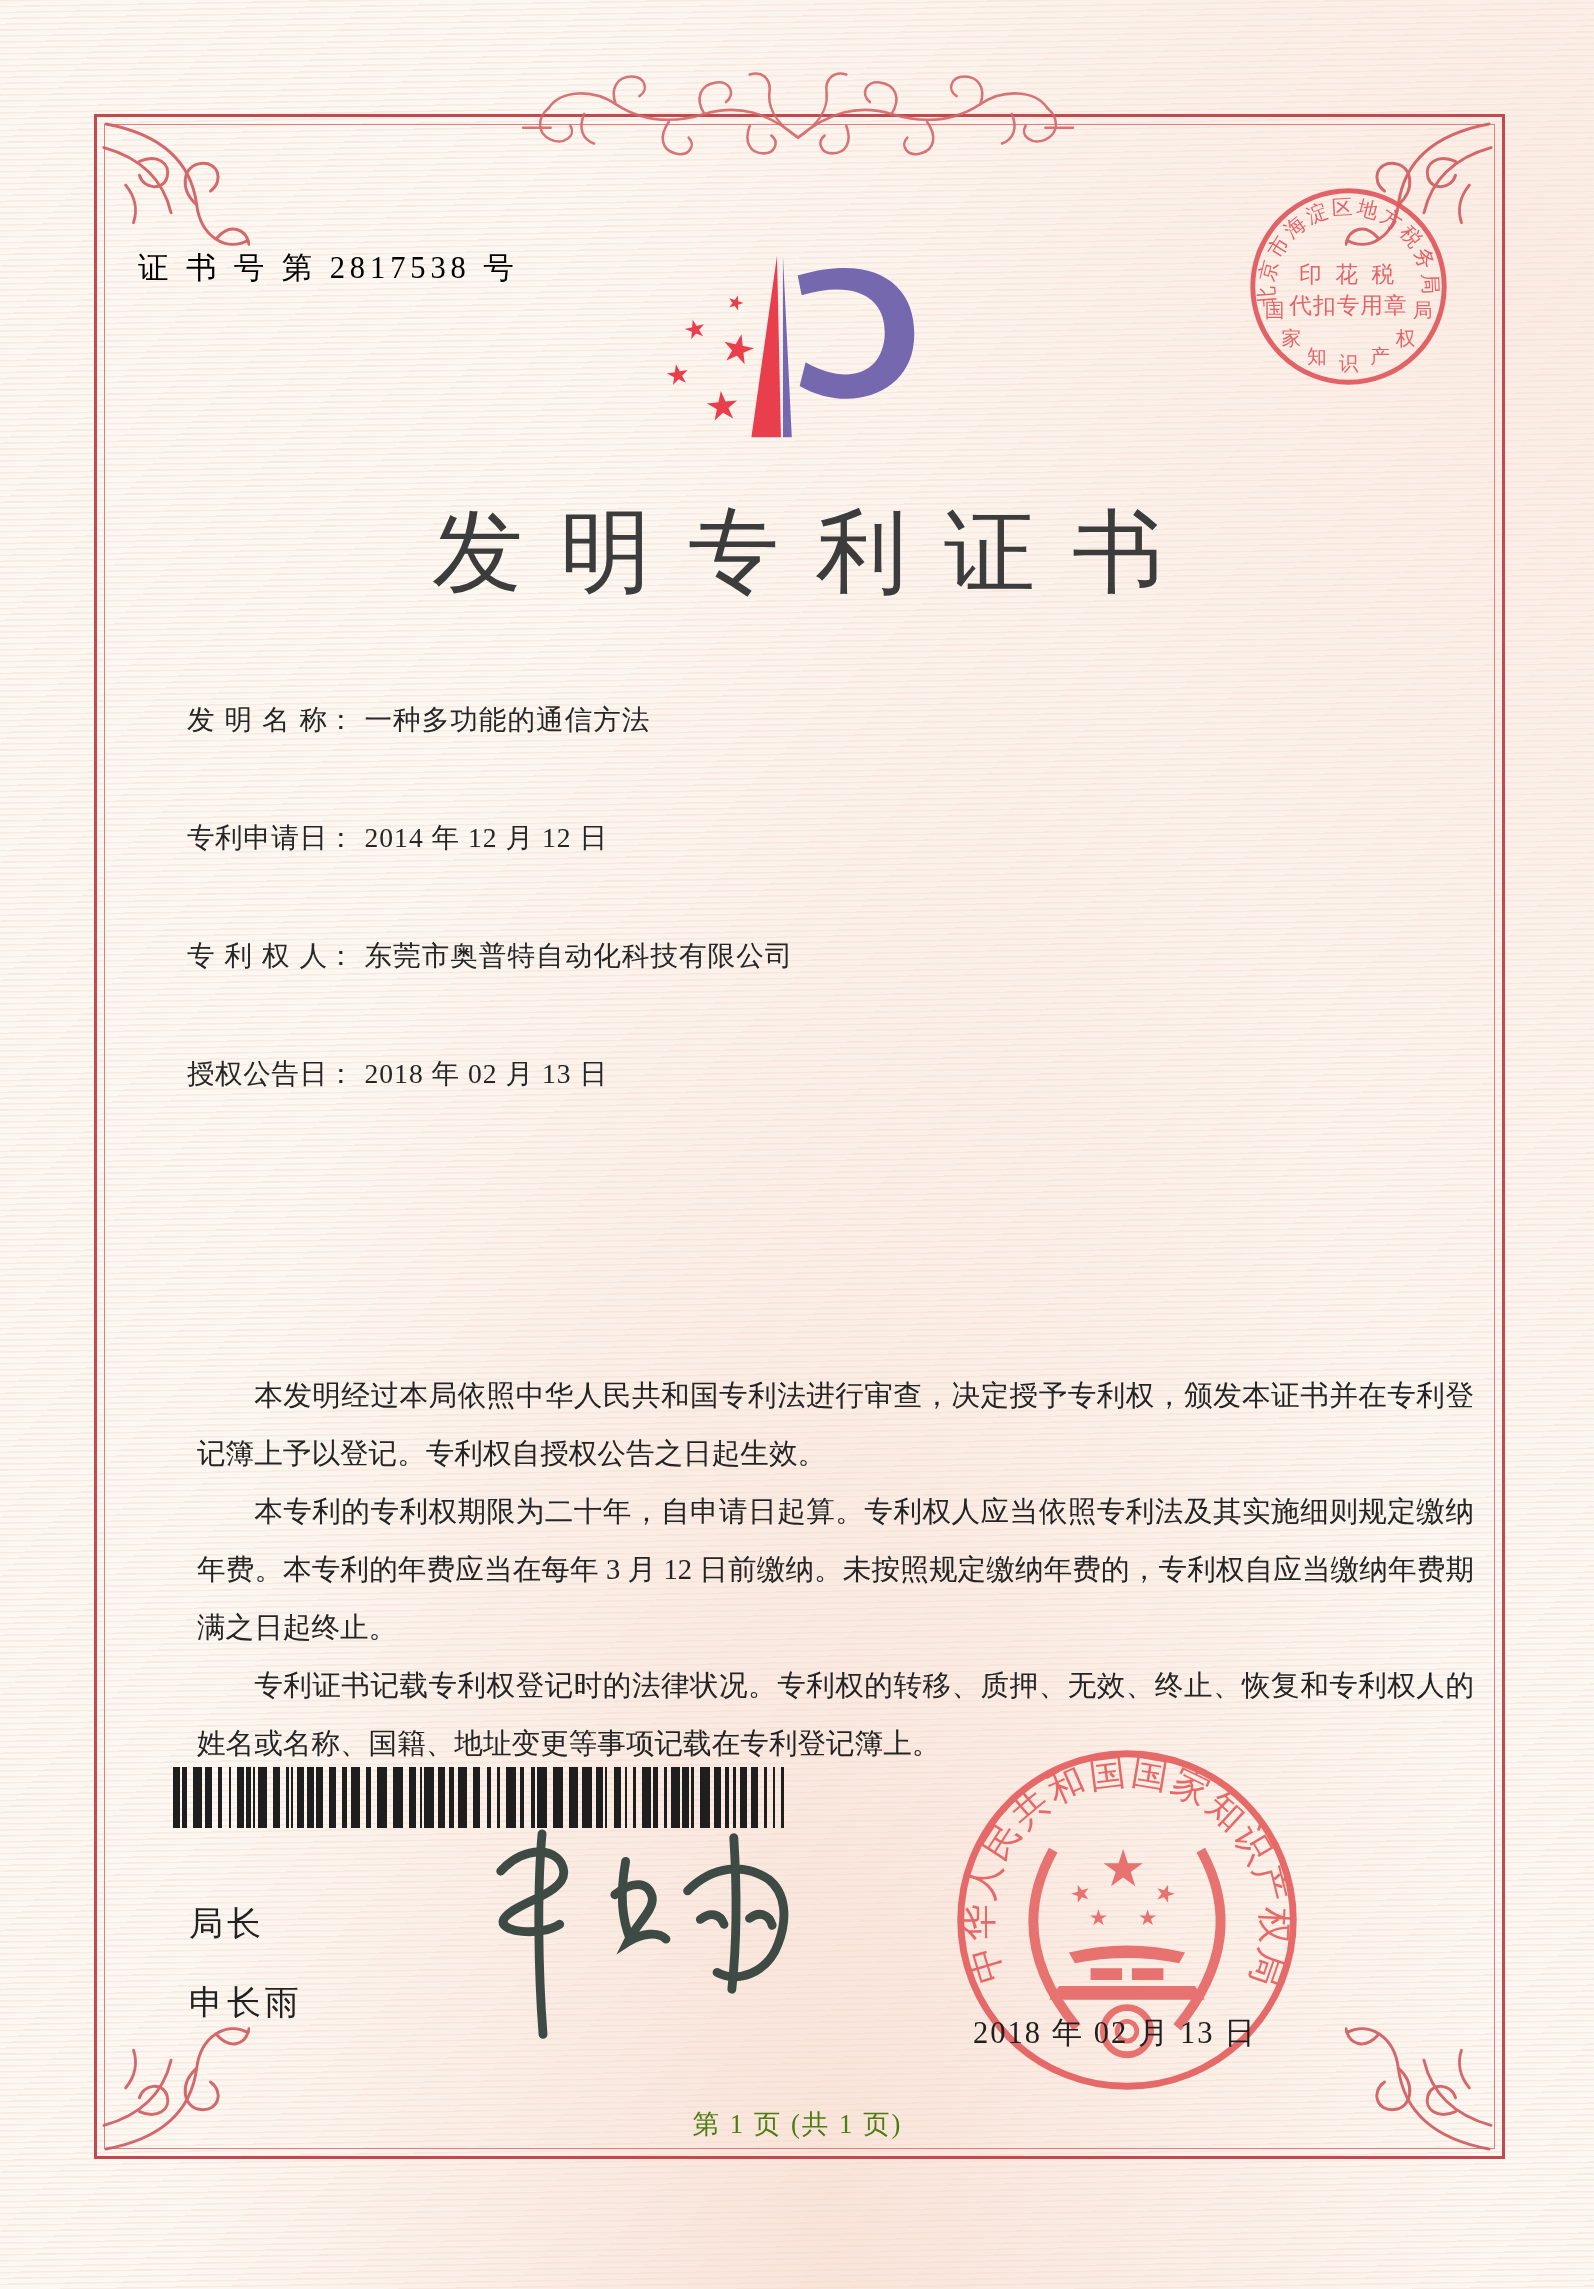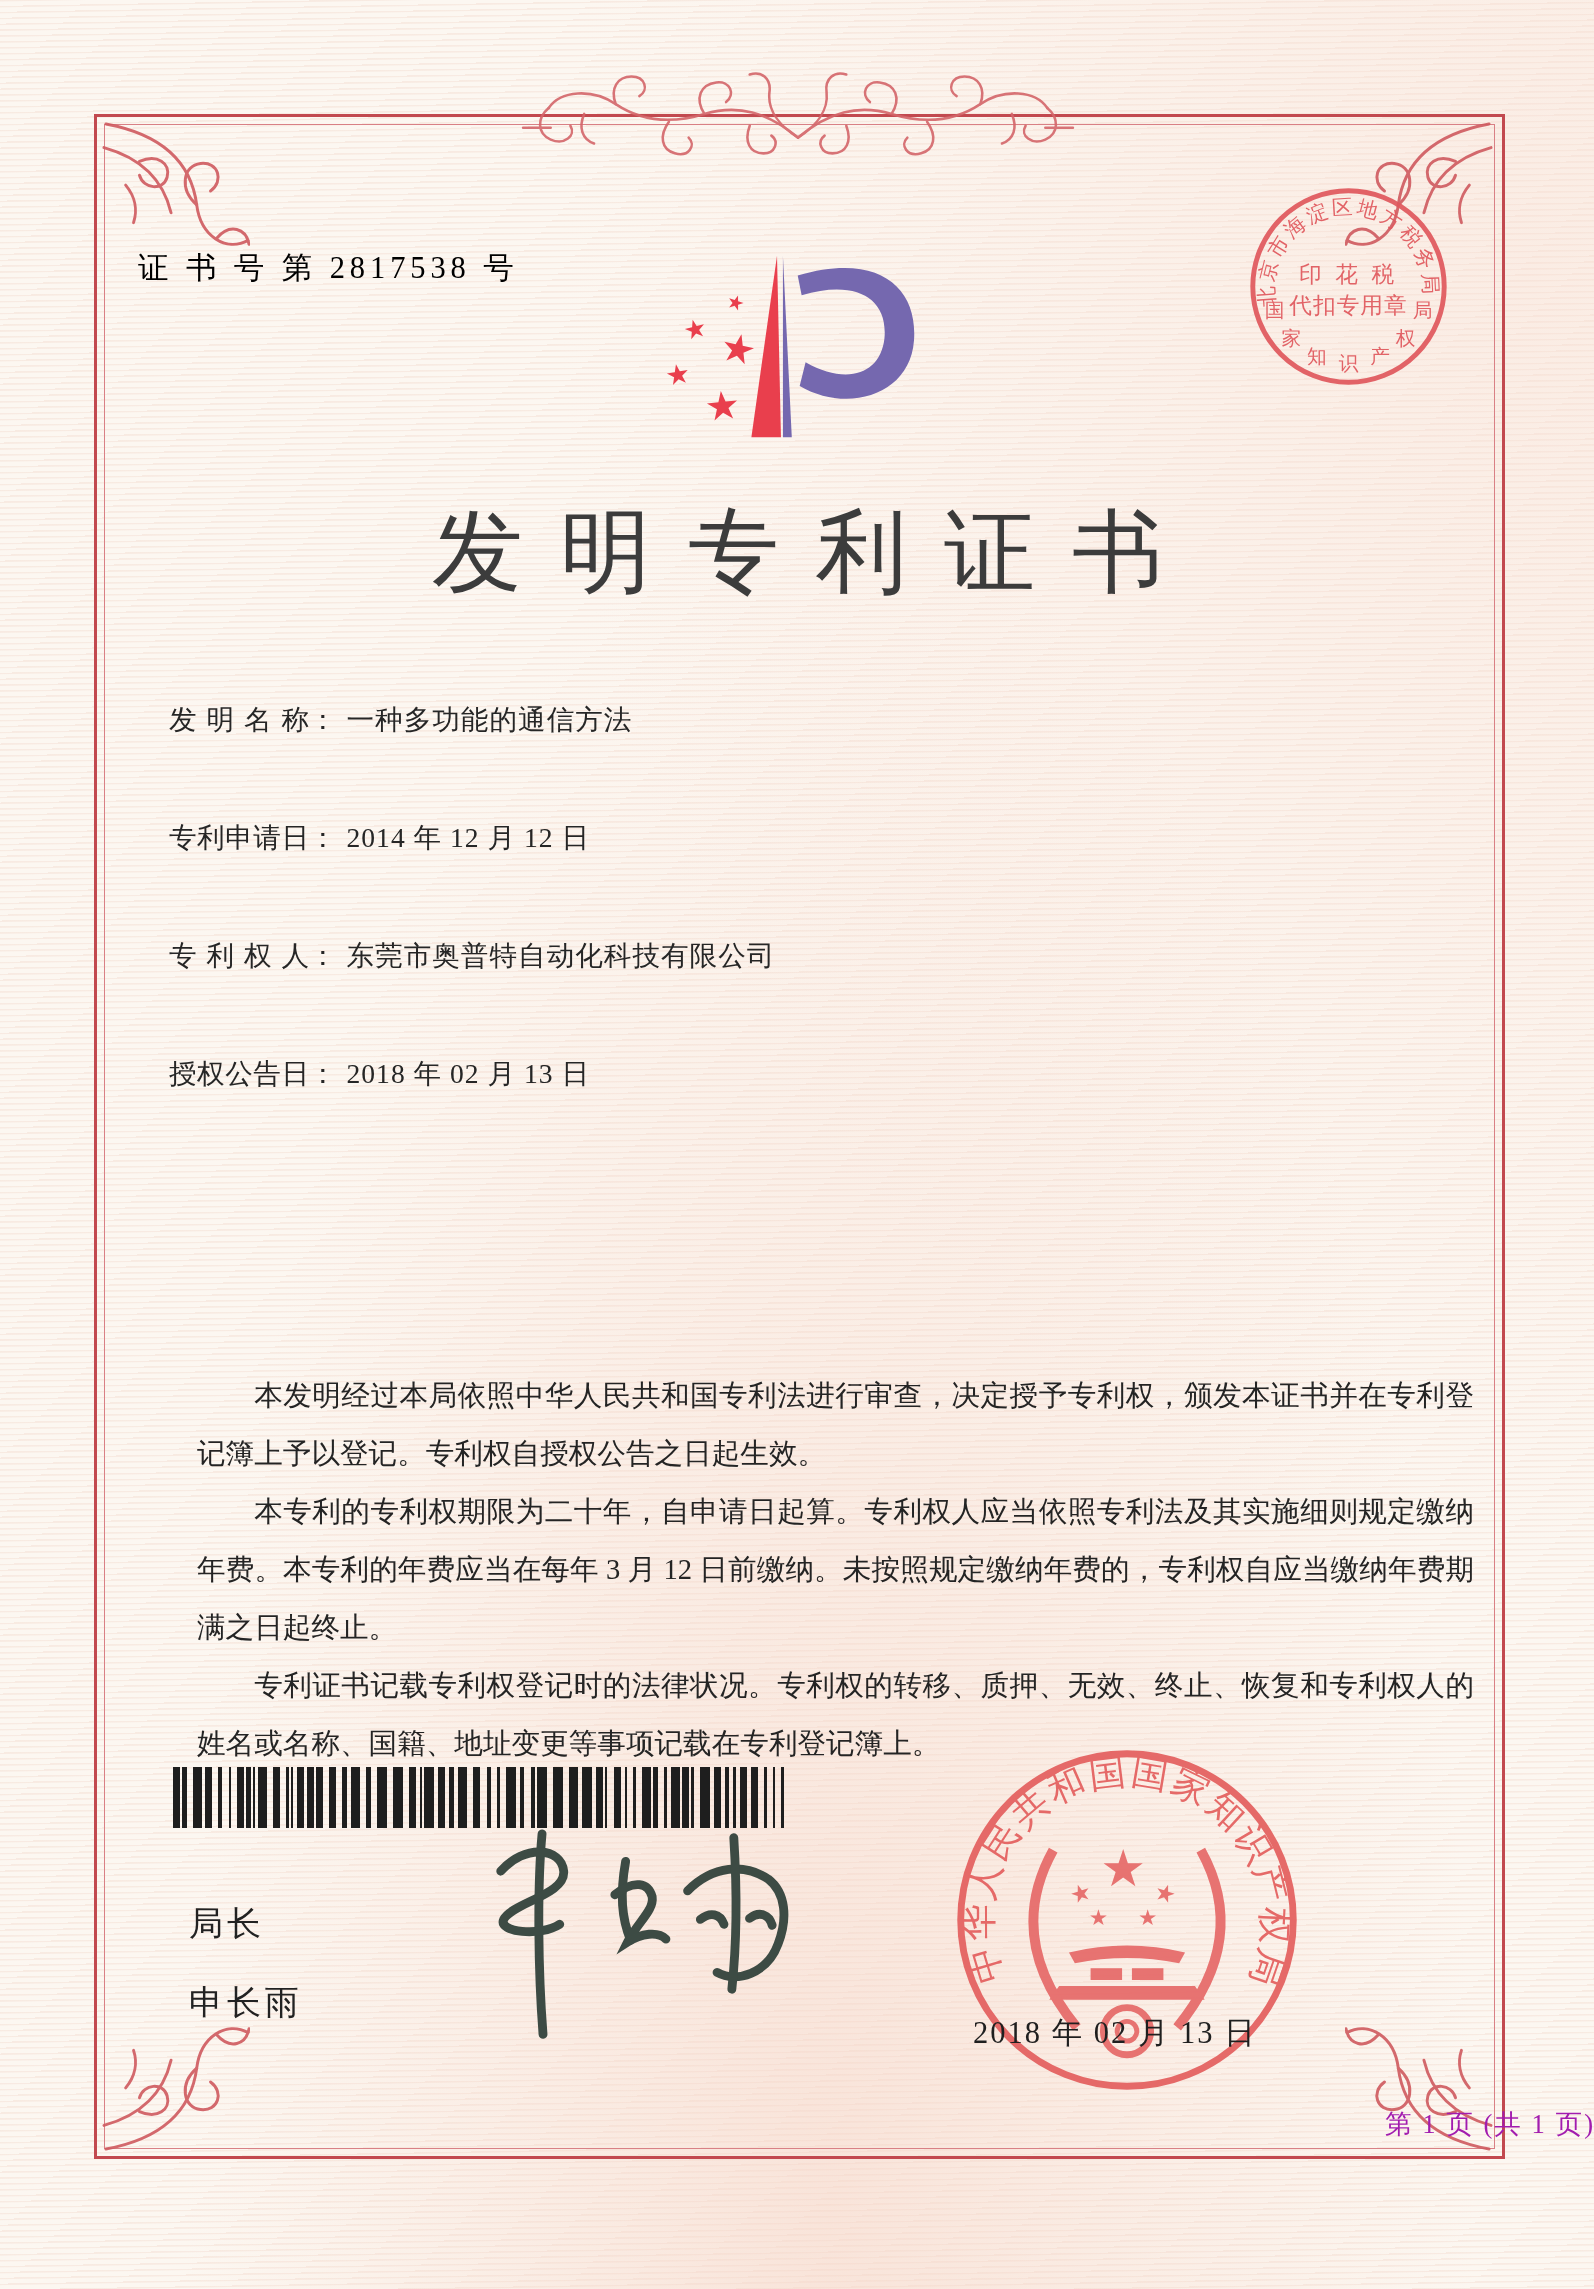--- a/index.html
+++ b/index.html
@@ -44,21 +44,21 @@
   }
   .logo { position:absolute; left:642px; top:236px; width:339px; height:217px; }
   .tax-stamp { position:absolute; left:1237px; top:175px; width:223px; height:223px; opacity:.92; }
 
   .doc-title {
     position:absolute; left:0; top:491px; width:100%;
     text-align:center; font-size:91px; color:#3c3c3c;
     letter-spacing:37px; text-indent:37px; font-weight:500;
   }
 
-  .fields { position:absolute; left:169px; top:701px; width:1221px; }
+  .fields { position:absolute; left:187px; top:701px; width:1221px; }
   .field-row { height:118px; font-size:27.6px; color:#262626; }
   .field-label {
     display:inline-block; width:140px; text-align:justify; text-align-last:justify;
     vertical-align:top;
   }
   .field-colon { display:inline-block; }
   .field-value { display:inline-block; margin-left:9.9px; letter-spacing:1px; }
 
   .body-text {
     position:absolute; left:169px; top:1367px; width:1277px;
@@ -76,22 +76,22 @@
 
   .signer { position:absolute; left:189px; top:1901px; font-size:34px; color:#222; letter-spacing:3.9px; }
   .signer .signer-name { margin-top:33px; }
   .signature-svg { position:absolute; left:392px; top:1824px; width:424px; height:236px; }
 
   .seal-svg { position:absolute; left:943px; top:1736px; width:368px; height:368px; opacity:.93; }
   .seal-date {
     position:absolute; left:973px; top:2013px; font-size:30.5px; color:#1f1f1f; letter-spacing:2px;
   }
   .page-footer {
-    position:absolute; left:0; top:2106px; width:100%; text-align:right;
-    font-size:26.6px; color:#a21caf; letter-spacing:2px;
+    position:absolute; left:0; top:2106px; width:100%; text-align:center;
+    font-size:26.6px; color:#4d7c0f; letter-spacing:2px;
   }
   svg { display:block; }
 </style>
 </head>
 <body>
 
 <div class="paper-texture"></div>
 
 <div class="frame-outer">
   <div class="frame-inner"></div>

